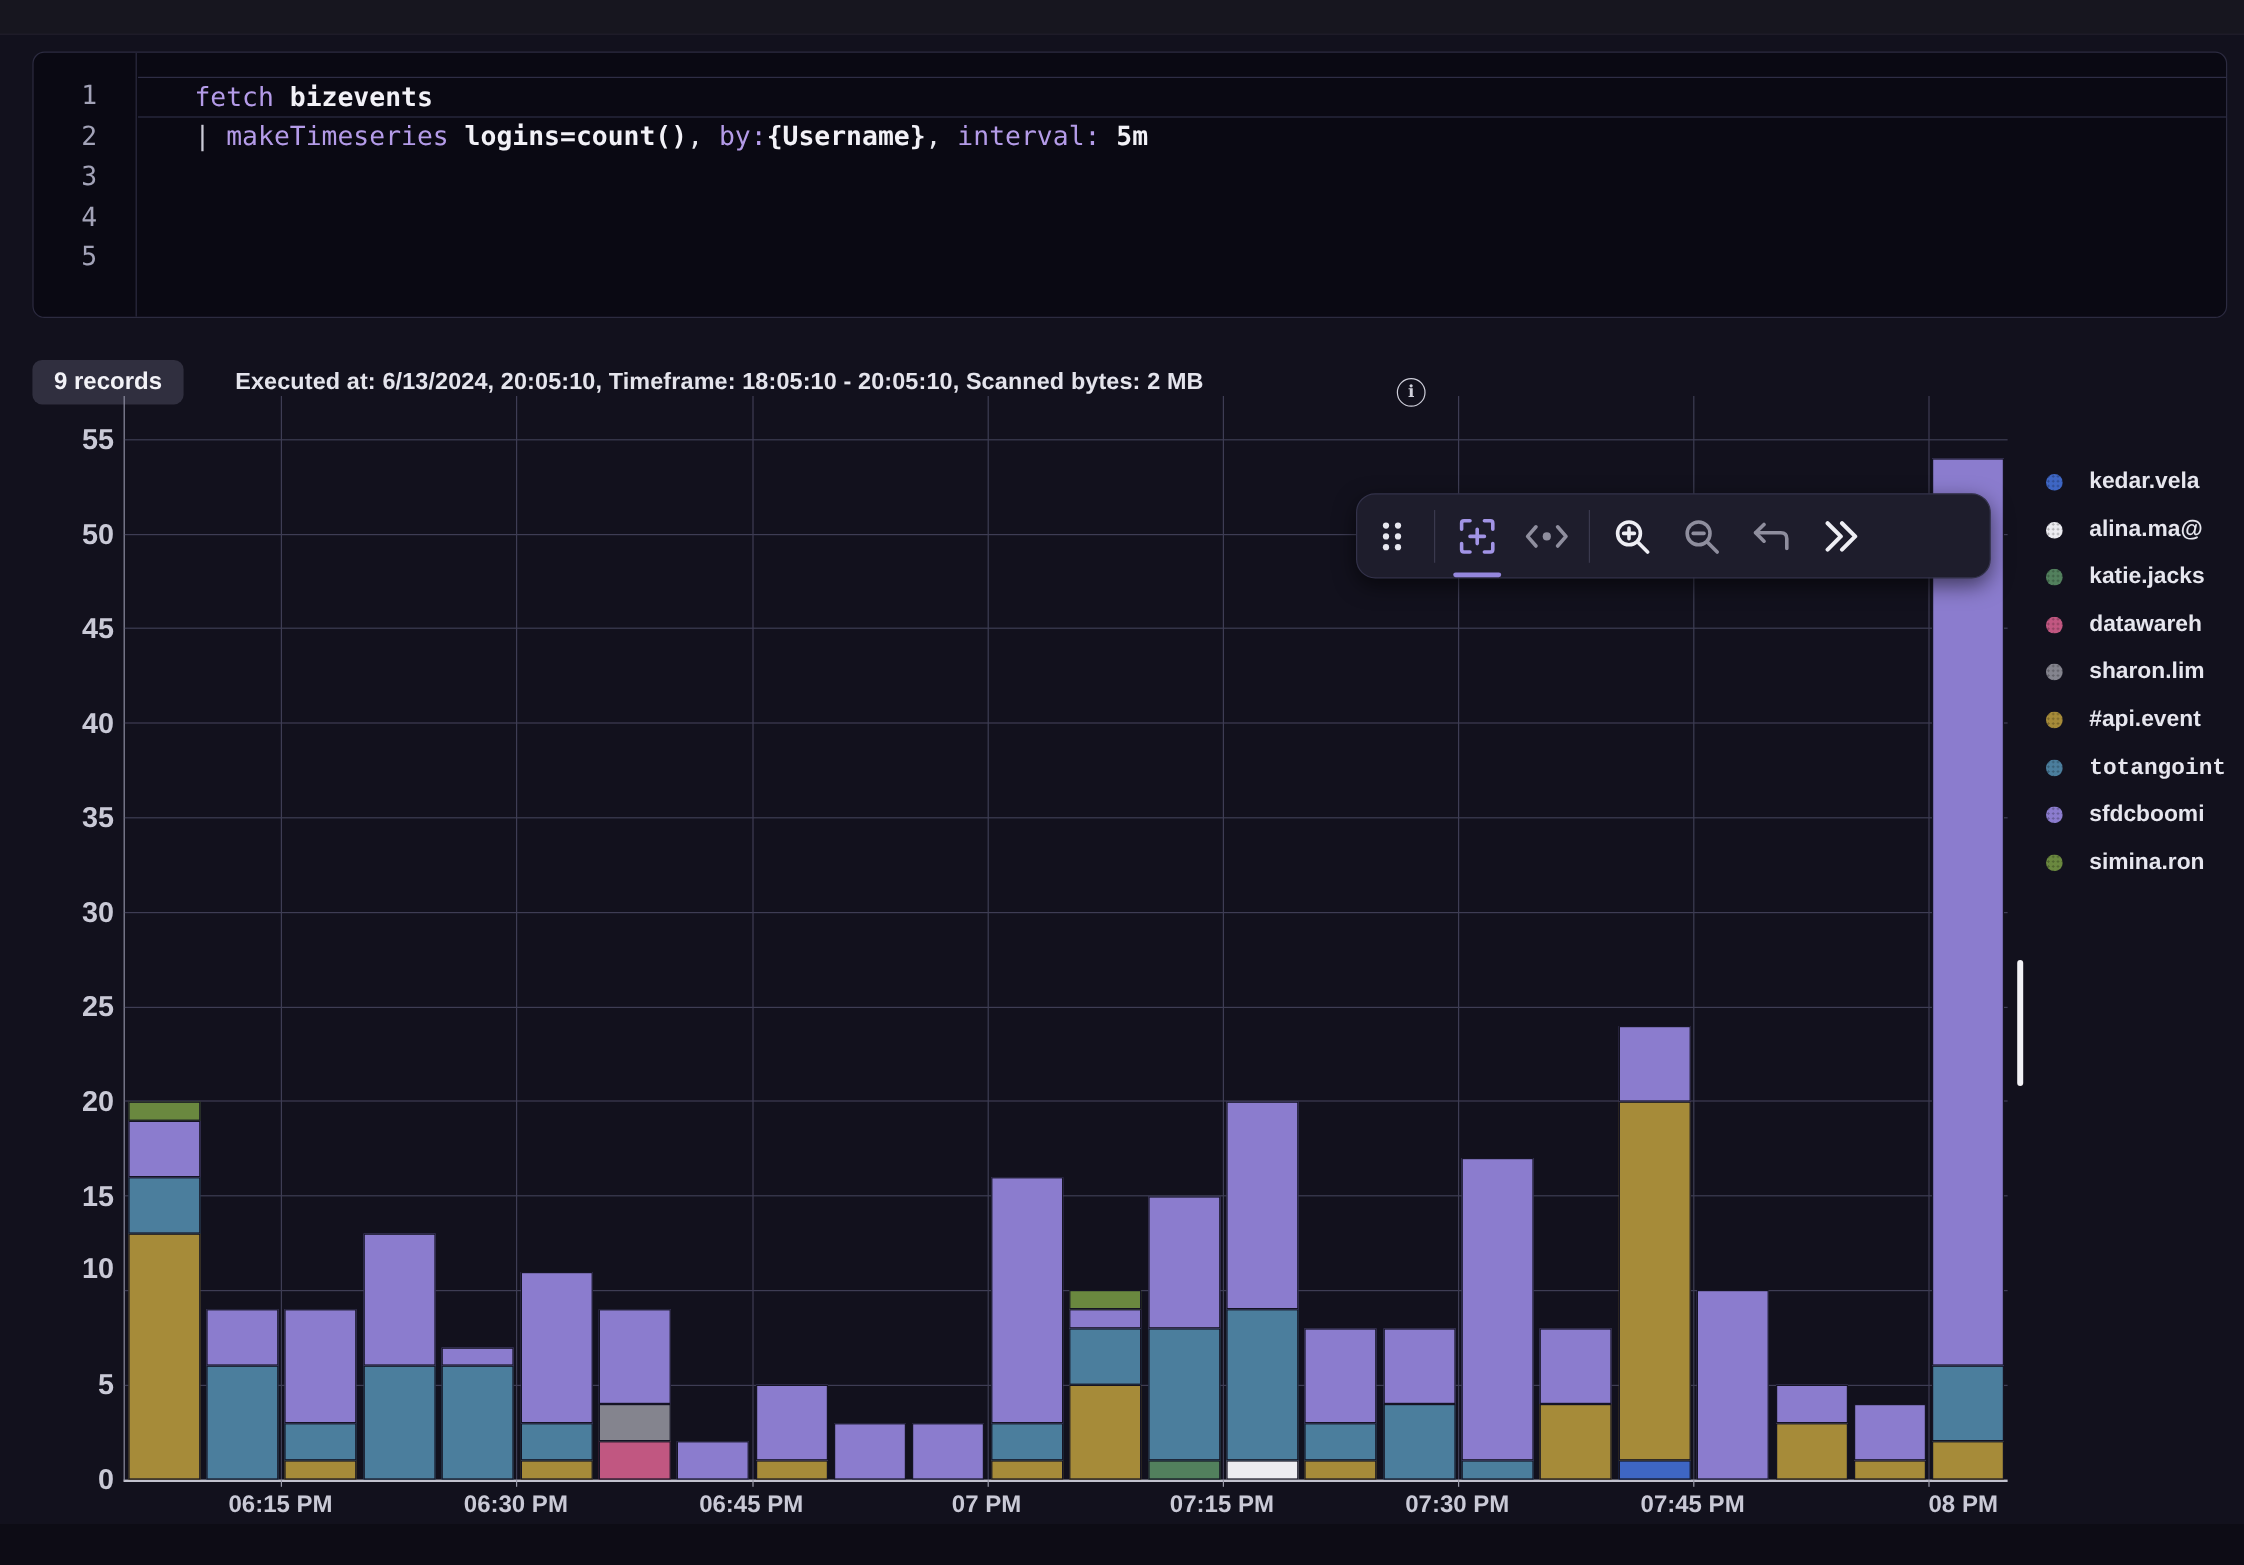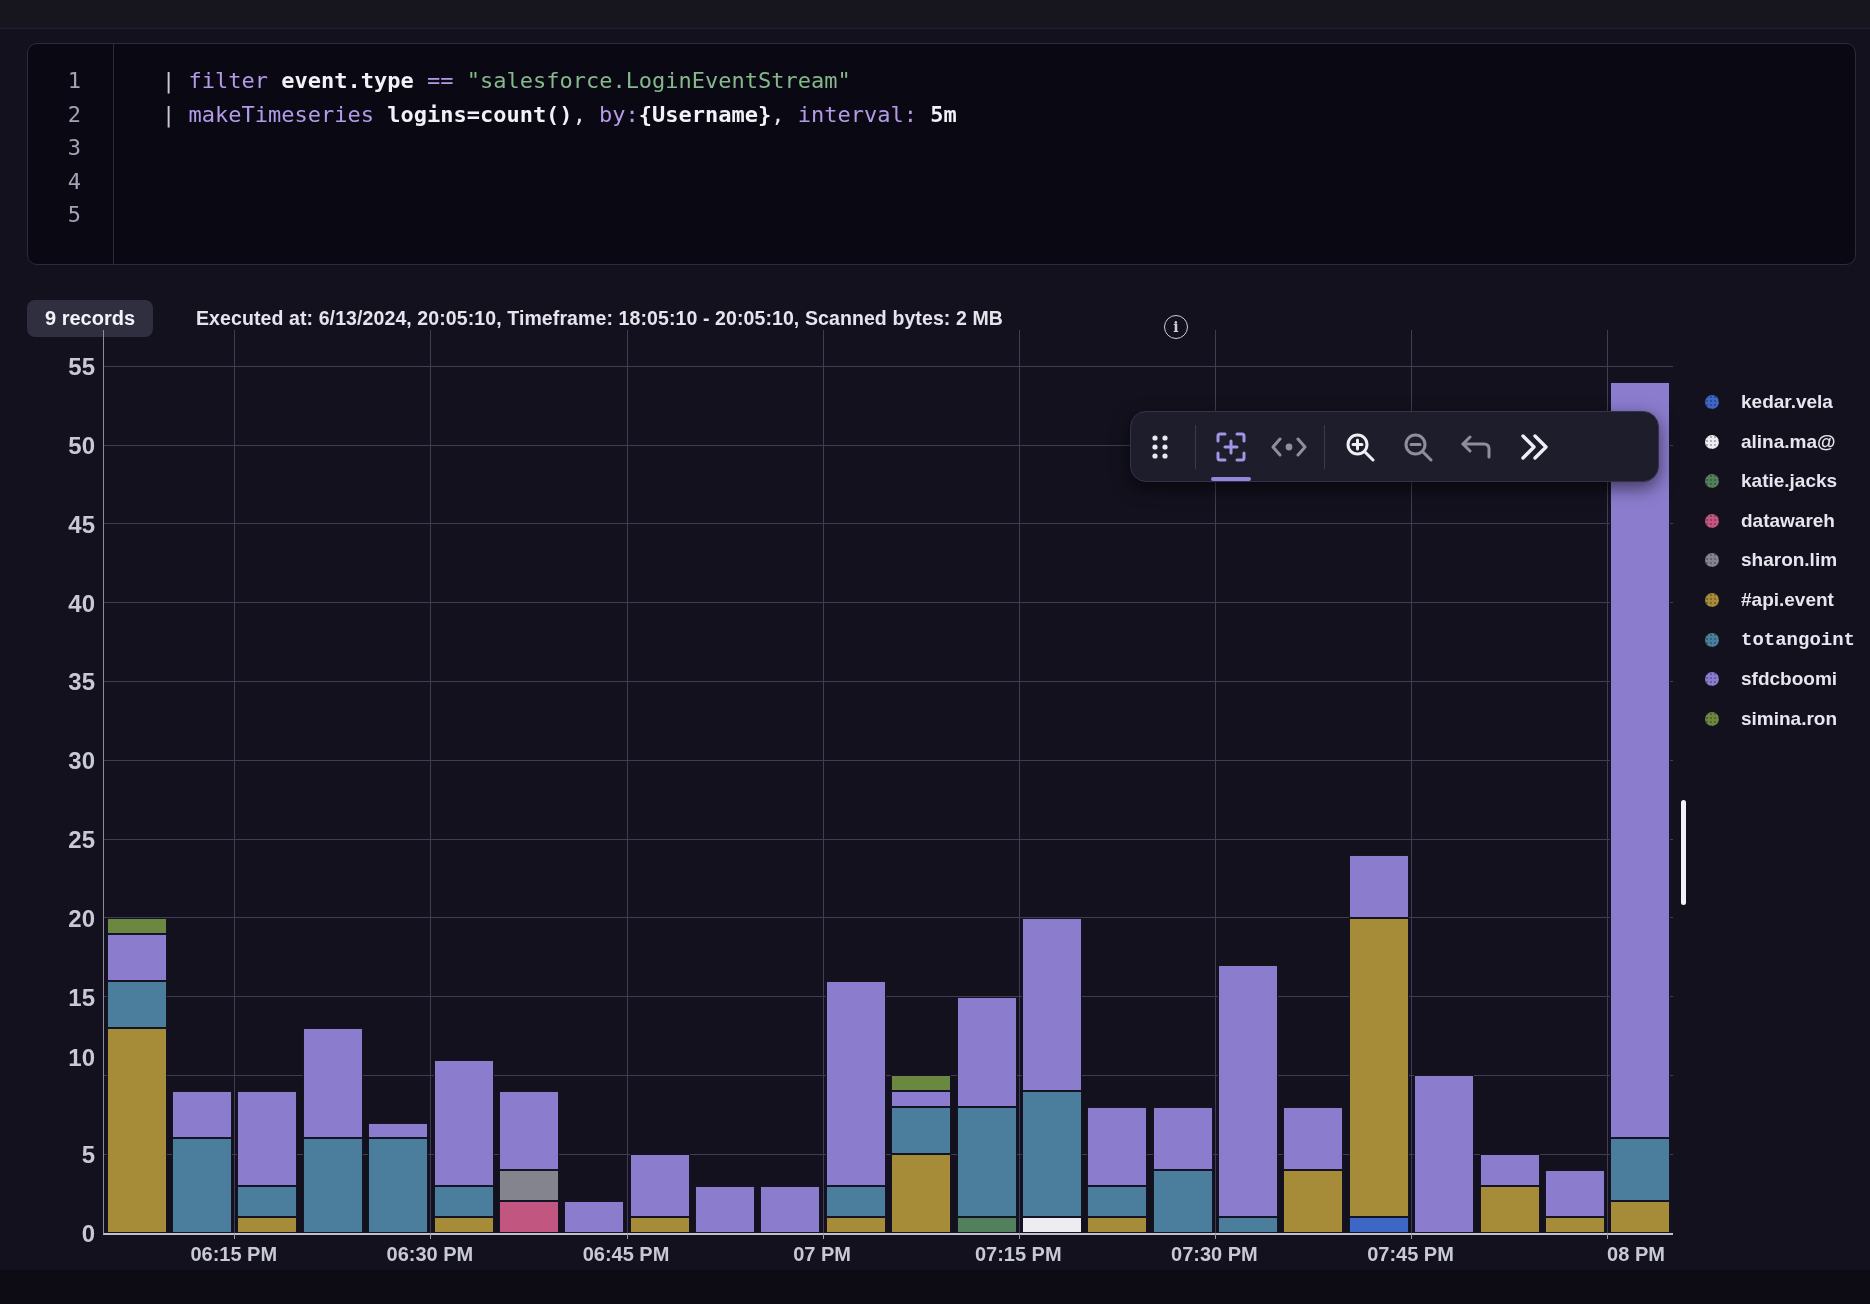--- a/index.html
+++ b/index.html
@@ -72,21 +72,21 @@
 
 <div class="abs" id="editor">
   <div id="gutter">
       <div class="ed-row gut-num">1</div>
       <div class="ed-row gut-num">2</div>
       <div class="ed-row gut-num">3</div>
       <div class="ed-row gut-num">4</div>
       <div class="ed-row gut-num">5</div>
     </div>
   <div id="code-col">
-      <div class="ed-row code-line"><span class="tok-pipe">| </span><span class="tok-kw">filter</span><span class="tok-id"> event.type </span><span class="tok-kw">== </span><span class="tok-str">"salesforce.LoginEventStream"</span></div>
+      <div class="ed-row code-line current"><span class="tok-kw">fetch</span><span class="tok-id"> bizevents</span></div>
       <div class="ed-row code-line"><span class="tok-pipe">| </span><span class="tok-kw">makeTimeseries</span><span class="tok-id"> logins=count()</span><span class="tok-plain">,</span><span class="tok-kw"> by:</span><span class="tok-id">{Username}</span><span class="tok-plain">,</span><span class="tok-kw"> interval:</span><span class="tok-id"> 5m</span></div>
       <div class="ed-row code-line"></div>
     </div>
 </div>
 
 <div class="abs" id="records-badge">
   <span>9 records</span>
 </div>
 <div class="abs" id="exec-info">Executed at: 6/13/2024, 20:05:10, Timeframe: 18:05:10 - 20:05:10, Scanned bytes: 2 MB</div>
 <div class="abs" id="info-icon">

